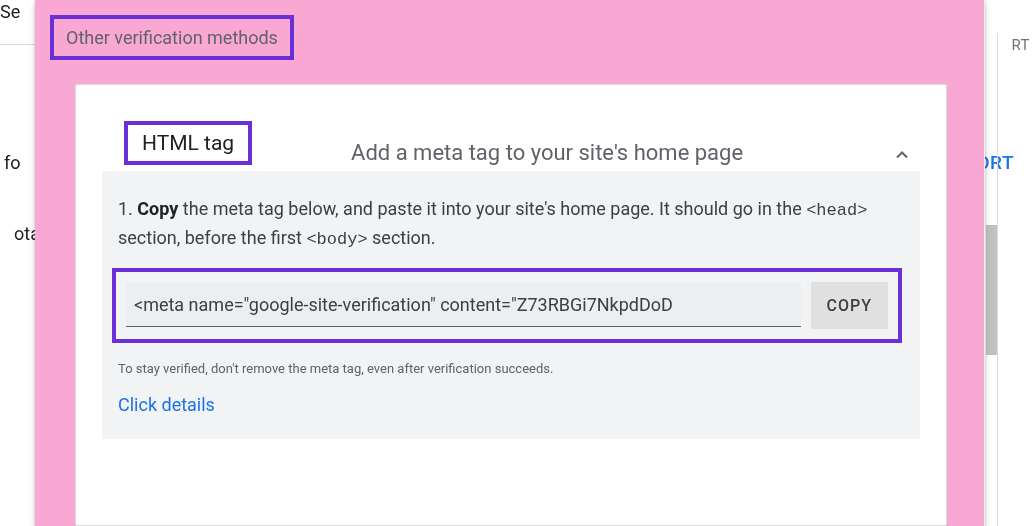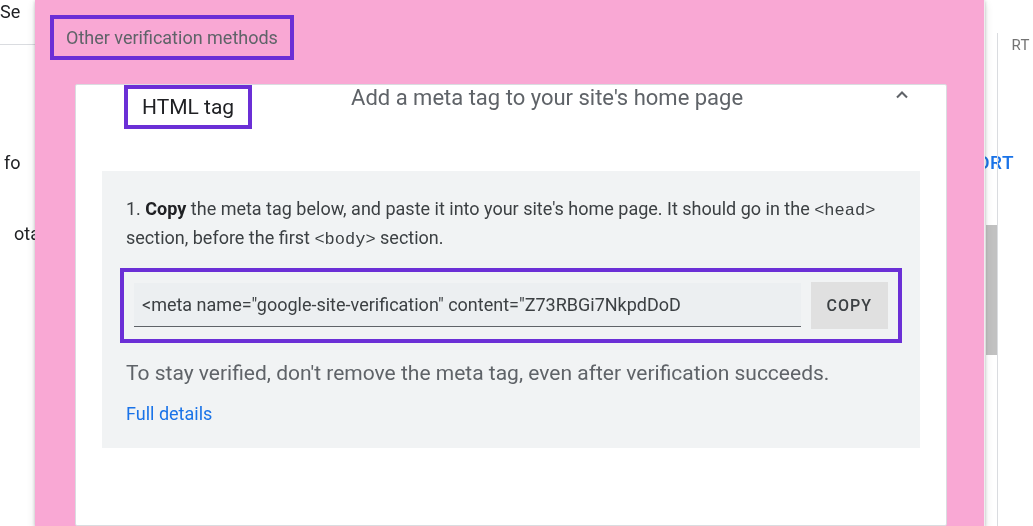--- a/index.html
+++ b/index.html
@@ -76,21 +76,21 @@
       bottom: 0;
       background: #fff;
       border: 1px solid #dadce0;
       border-top: 1px solid #dadce0;
       border-radius: 2px;
     }
     .card-header {
       position: relative;
       height: 80px;
       display: flex;
-      align-items: flex-start;
+      align-items: flex-end;
       padding: 0 24px 0 18px;
     }
     .card-title-box {
       border: 4px solid #6b2fd6;
       padding: 6px 14px;
       font-size: 21px;
       color: #202124;
       margin-left: 30px;
     }
     .card-subtitle {
@@ -103,21 +103,21 @@
     .chevron {
       width: 20px;
       height: 20px;
       position: relative;
       margin-right: 10px;
     }
     .chevron svg { width: 20px; height: 20px; }
     .card-body {
       background: #f1f3f4;
       margin: 6px 26px 0 26px;
-      padding: 24px 24px 24px 24px;
+      padding: 24px 24px 24px 16px;
       position: relative;
     }
     .step {
       font-size: 18px;
       color: #3c4043;
       line-height: 1.55;
       margin-bottom: 14px;
     }
     .step .mono {
       font-family: 'Courier New', monospace;
@@ -149,21 +149,21 @@
       border: none;
       padding: 14px 16px;
       font-size: 16px;
       letter-spacing: 1px;
       color: #3c4043;
       font-weight: 500;
       cursor: pointer;
       font-family: Roboto, Arial, sans-serif;
     }
     .note {
-      font-size: 21px;
+      font-size: 13px;
       color: #5f6368;
       margin-top: 2px;
       margin-bottom: 18px;
     }
     .link {
       color: #1a73e8;
       font-size: 18px;
       cursor: pointer;
     }
     b { font-weight: 700; color: #202124; }
@@ -210,17 +210,17 @@
       </div>
 
       <div class="code-row-wrap">
         <input class="code-input" type="text" readonly="" value="&lt;meta name=&quot;google-site-verification&quot; content=&quot;Z73RBGi7NkpdDoD" style="">
         <button class="copy-btn">COPY</button>
       </div>
 
 
       <div class="note">To stay verified, don't remove the meta tag, even after verification succeeds.</div>
 
-      <a class="link">Full details</a>
+      <a class="link">Click details</a>
     </div>
   </div>
 
 </div>
 
 </body></html>

